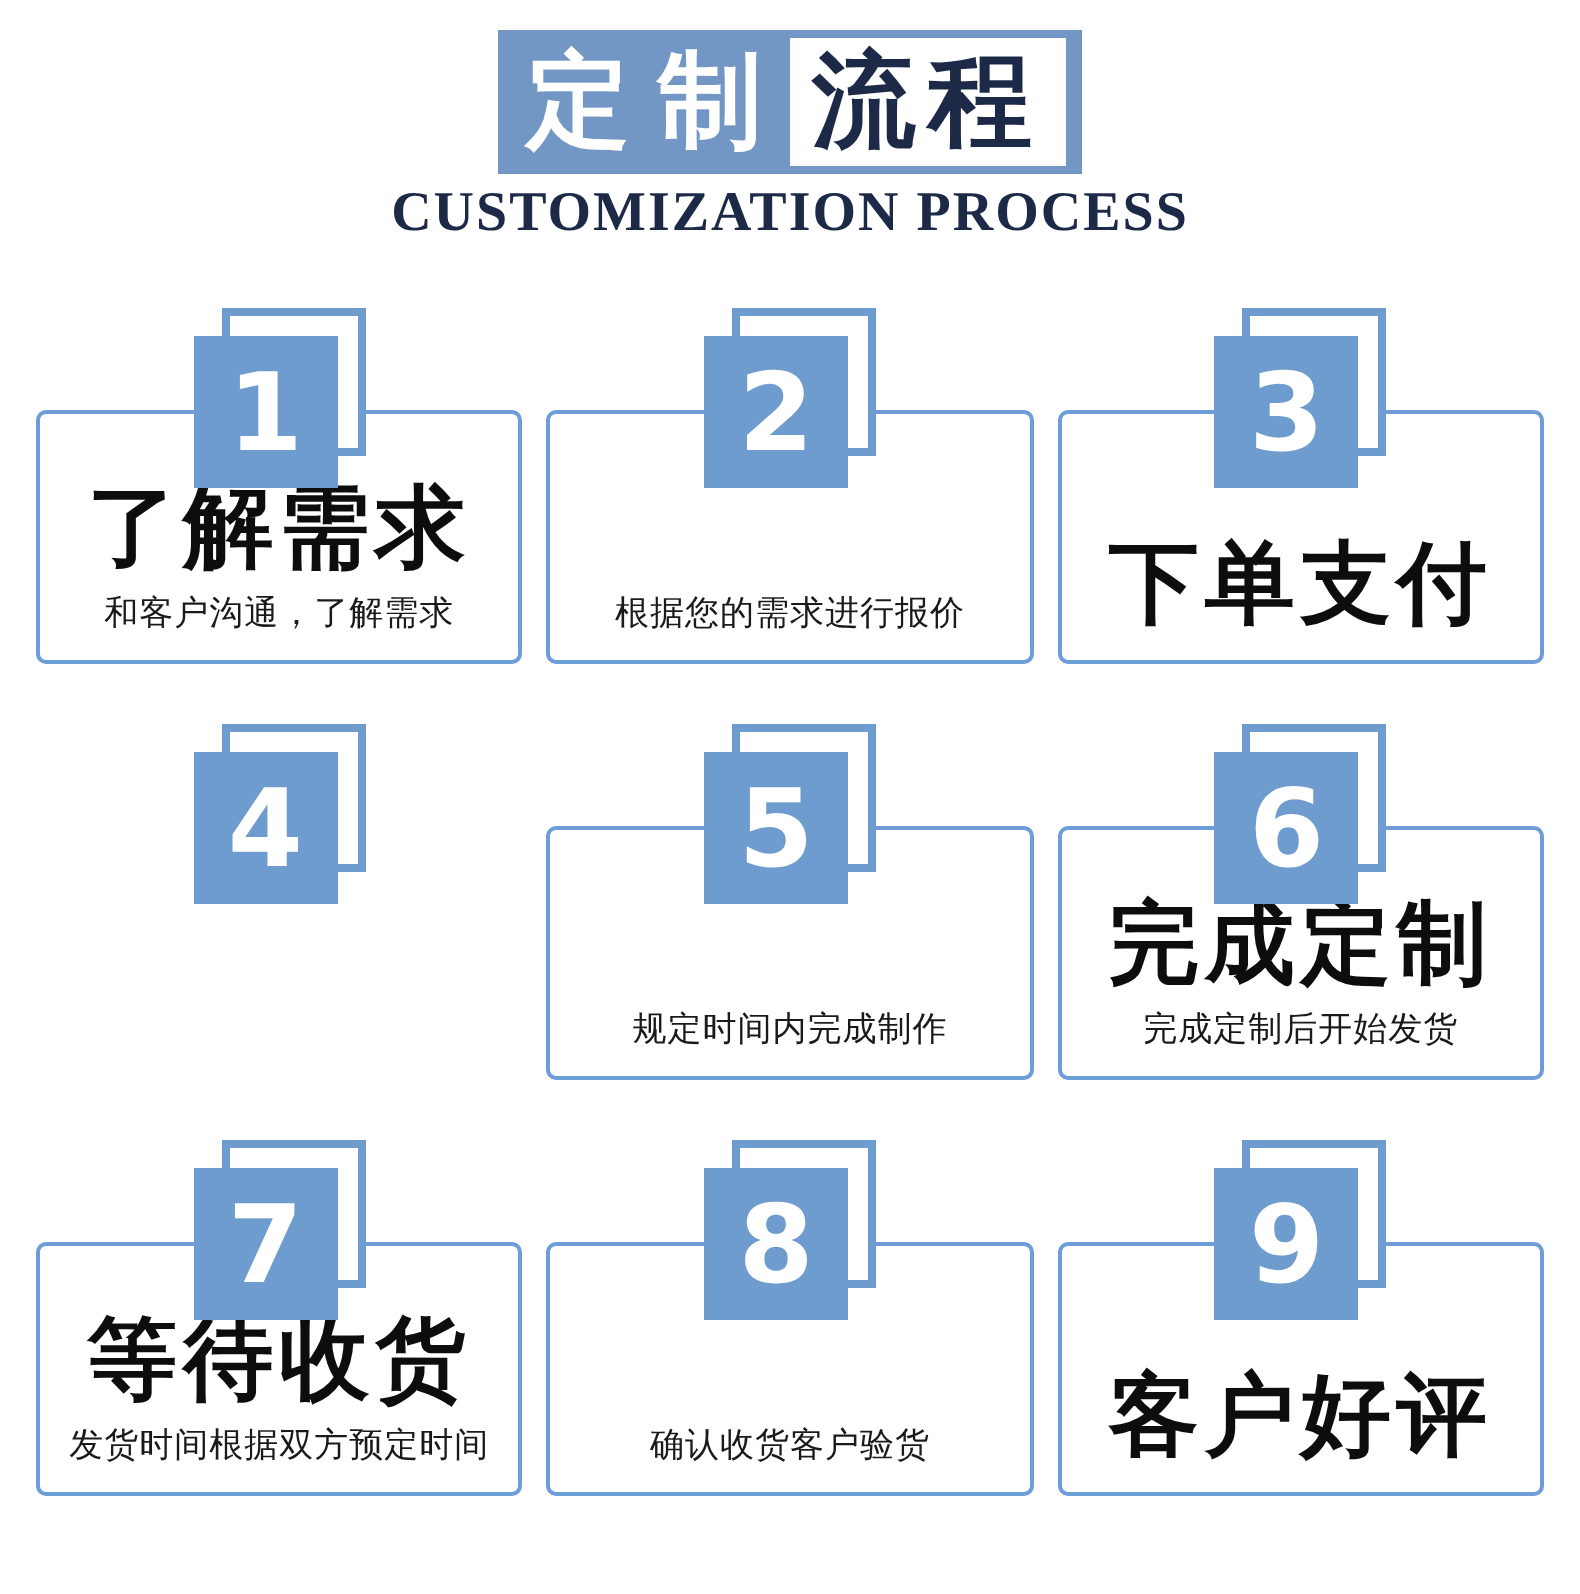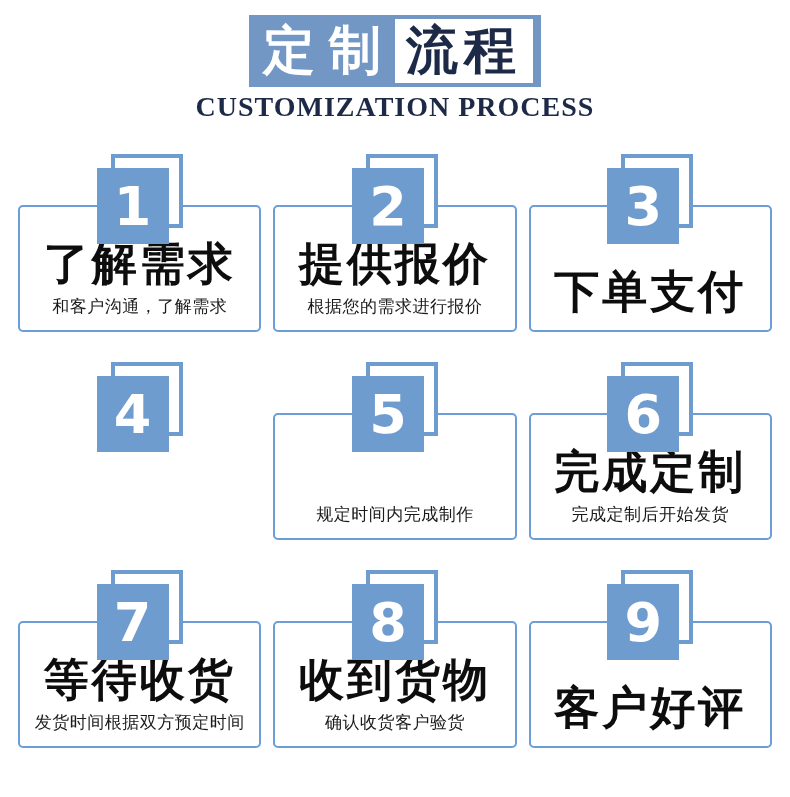--- a/index.html
+++ b/index.html
@@ -134,21 +134,20 @@
       <div class="step-desc">和客户沟通，了解需求</div>
     </div>
   </div>
 
   <div class="step">
     <div class="numbox">
       <div class="ghost"></div>
       <div class="solid">2</div>
     </div>
     <div class="card">
-      <div class="step-title">提供报价</div>
       <div class="step-desc">根据您的需求进行报价</div>
     </div>
   </div>
 
   <div class="step">
     <div class="numbox">
       <div class="ghost"></div>
       <div class="solid">3</div>
     </div>
     <div class="card">
@@ -194,21 +193,20 @@
       <div class="step-desc">发货时间根据双方预定时间</div>
     </div>
   </div>
 
   <div class="step">
     <div class="numbox">
       <div class="ghost"></div>
       <div class="solid">8</div>
     </div>
     <div class="card">
-      <div class="step-title">收到货物</div>
       <div class="step-desc">确认收货客户验货</div>
     </div>
   </div>
 
   <div class="step">
     <div class="numbox">
       <div class="ghost"></div>
       <div class="solid">9</div>
     </div>
     <div class="card">

